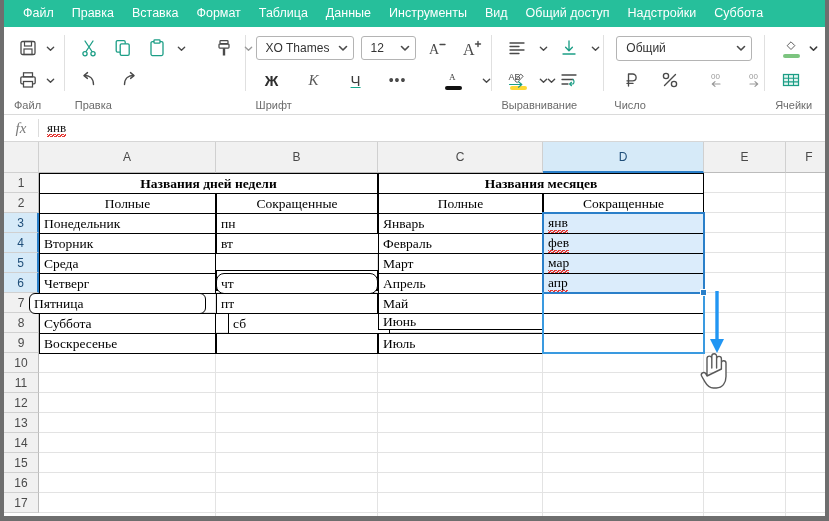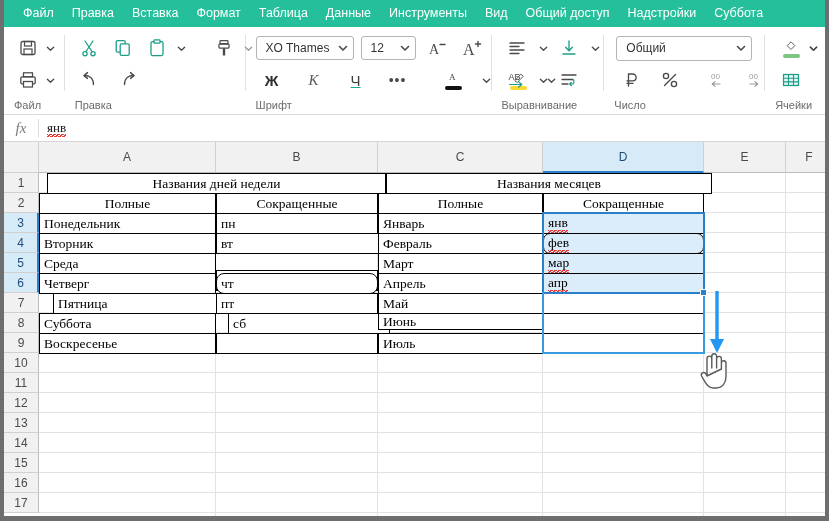--- a/index.html
+++ b/index.html
@@ -108,21 +108,21 @@
   }
   .tcell {
     position: absolute; background: #fff;
     border-right: 1px solid #000; border-bottom: 1px solid #000;
     border-left: 1px solid #000; border-top: 1px solid #000;
     font-family: "Liberation Serif", serif; font-size: 13.5px; color: #000;
     display: flex; align-items: center; overflow: hidden; white-space: nowrap;
   }
   .tcell.left { padding-left: 4px; justify-content: flex-start; }
   .tcell.center { justify-content: center; }
-  .tcell.bold { font-weight: normal; margin-left: 8px; }
+  .tcell.bold { font-weight: bold; }
   .tcell.selfill { background: #dbecfb; }
 
   .selrect {
     position: absolute; border: 2px solid #2a7fc9; pointer-events: none;
   }
   .dragrect {
     position: absolute; border: 2px solid #3a9ae0; pointer-events: none;
     border-top: none;
   }
   .fillhandle {
@@ -614,21 +614,21 @@
       </div>
       <div class="tcell left" style="left: 35px; top: 91px; width: 177px; height: 21px;">
         <span>Вторник</span>
       </div>
       <div class="tcell left" style="left: 212px; top: 91px; width: 176px; height: 21px;">
         <span>вт</span>
       </div>
       <div class="tcell left" style="left: 374px; top: 91px; width: 165px; height: 21px;">
         <span>Февраль</span>
       </div>
-      <div class="tcell left selfill" style="left: 539px; top: 91px; width: 161px; height: 21px; border-radius: 7px;">
+      <div class="tcell left selfill" style="left: 539px; top: 91px; width: 161px; height: 21px;">
         <span class="sq">фев</span>
       </div>
       <div class="tcell left" style="left: 35px; top: 111px; width: 177px; height: 21px;">
         <span>Среда</span>
       </div>
       <div class="tcell left" style="left: 212px; top: 128px; width: 162px; height: 21px; text-align: center;">
         <span>ср</span>
       </div>
       <div class="tcell left" style="left: 374px; top: 111px; width: 165px; height: 21px;">
         <span>Март</span>
@@ -641,21 +641,21 @@
       </div>
       <div class="tcell left" style="left: 212px; top: 131px; width: 162px; height: 21px; border-radius: 8px;">
         <span>чт</span>
       </div>
       <div class="tcell left" style="left: 374px; top: 131px; width: 165px; height: 21px;">
         <span>Апрель</span>
       </div>
       <div class="tcell left selfill" style="left: 539px; top: 131px; width: 161px; height: 21px;">
         <span class="sq">апр</span>
       </div>
-      <div class="tcell left" style="left: 49px; top: 151px; width: 177px; height: 21px;">
+      <div class="tcell left" style="left: 25px; top: 151px; width: 177px; height: 21px; border-radius: 6px;">
         <span>Пятница</span>
       </div>
       <div class="tcell left" style="left: 212px; top: 151px; width: 162px; height: 21px;">
         <span>пт</span>
       </div>
       <div class="tcell left" style="left: 374px; top: 151px; width: 165px; height: 21px;">
         <span>Май</span>
       </div>
       <div class="tcell left" style="left: 539px; top: 151px; width: 161px; height: 21px;"></div>
       <div class="tcell left" style="left: 35px; top: 171px; width: 177px; height: 21px;">

